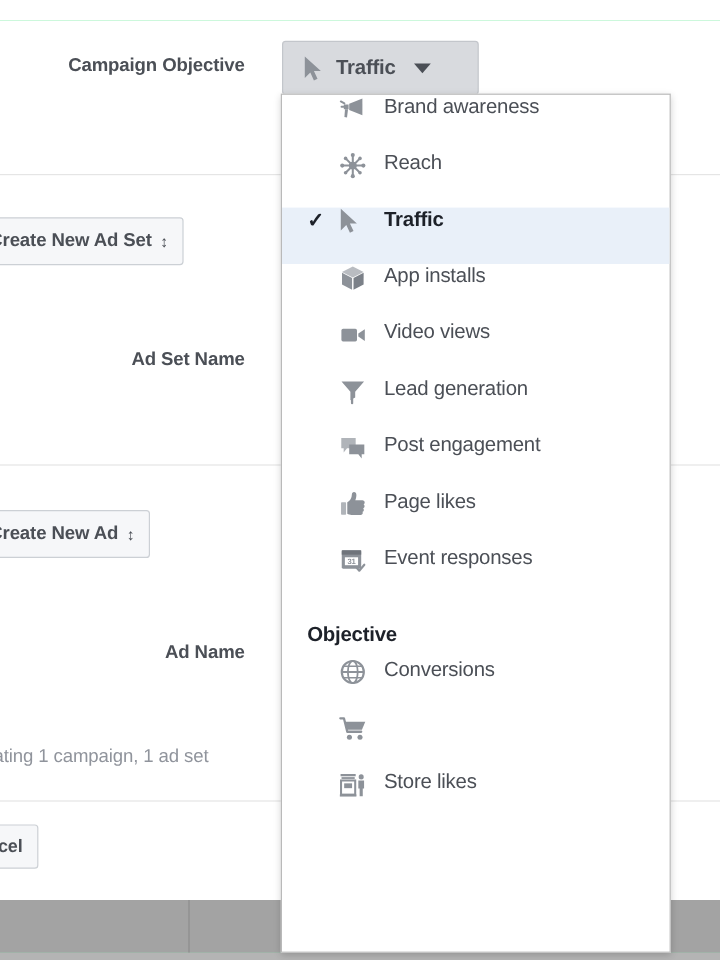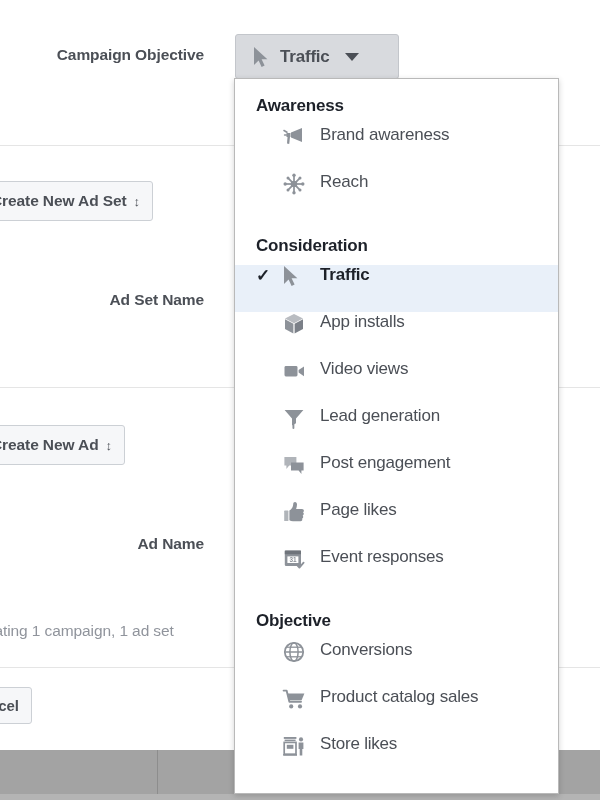--- a/index.html
+++ b/index.html
@@ -237,21 +237,20 @@
       <svg class="cursor-arrow" width="17" height="22" viewBox="0 0 17 22" aria-hidden="true">
         <path d="M2 1 L2 19 L6.6 14.4 L9.6 21 L12.6 19.6 L9.6 13.2 L15.4 13.2 Z" fill="#8d9299"></path>
       </svg>
     </span>
     <span class="obj-label">Traffic</span>
     <span class="caret-down"></span>
   </div>
 
   <div class="dropdown">
     <div id="menu-body">
-        <div class="menu-header">Awareness</div>
         <div class="menu-item">
           <span class="check-slot"></span>
           <span class="icon-slot">
             <svg width="24" height="24" viewBox="0 0 24 24" aria-hidden="true">
               <path d="M20 3 L20 17 L9 12.6 L9 7.4 Z" fill="#8d9299"></path>
               <path d="M4.5 8 L8.5 8 L8.5 12 L4.5 12 Z" fill="#8d9299"></path>
               <path d="M5.5 12 L8 12 L7.2 19 L5 18.4 Z" fill="#8d9299"></path>
               <path d="M2 5.5 L5 7.2" stroke="#8d9299" stroke-width="1.6" stroke-linecap="round"></path>
               <path d="M2.6 10 L4.4 10" stroke="#8d9299" stroke-width="1.6" stroke-linecap="round"></path>
             </svg>
@@ -276,21 +275,20 @@
               <circle cx="3.2" cy="12" r="1.7" fill="#8d9299"></circle>
               <circle cx="20.8" cy="12" r="1.7" fill="#8d9299"></circle>
               <circle cx="6" cy="6" r="1.5" fill="#8d9299"></circle>
               <circle cx="18" cy="18" r="1.5" fill="#8d9299"></circle>
               <circle cx="18" cy="6" r="1.5" fill="#8d9299"></circle>
               <circle cx="6" cy="18" r="1.5" fill="#8d9299"></circle>
             </svg>
           </span>
           <span class="item-label">Reach</span>
         </div>
-        <div class="menu-header">Consideration</div>
         <div class="menu-item selected">
           <span class="check-slot">✓</span>
           <span class="icon-slot">
             <svg width="17" height="22" viewBox="0 0 17 22" aria-hidden="true">
               <path d="M2 1 L2 19 L6.6 14.4 L9.6 21 L12.6 19.6 L9.6 13.2 L15.4 13.2 Z" fill="#8d9299"></path>
             </svg>
           </span>
           <span class="item-label">Traffic</span>
         </div>
         <div class="menu-item">
@@ -374,21 +372,20 @@
         <div class="menu-item">
           <span class="check-slot"></span>
           <span class="icon-slot">
             <svg width="24" height="24" viewBox="0 0 24 24" aria-hidden="true">
               <path d="M1.6 3.6 L4.6 3.6 L7.4 14.8 L19 14.8" stroke="#8d9299" stroke-width="1.9" fill="none" stroke-linecap="round" stroke-linejoin="round"></path>
               <path d="M5.6 6.4 L22.4 6.4 L19.6 13.2 L7.3 13.2 Z" fill="#8d9299"></path>
               <circle cx="9.2" cy="19.4" r="2.1" fill="#8d9299"></circle>
               <circle cx="18" cy="19.4" r="2.1" fill="#8d9299"></circle>
             </svg>
           </span>
-          <span class="item-label">Product catalog sales</span>
         </div>
         <div class="menu-item">
           <span class="check-slot"></span>
           <span class="icon-slot">
             <svg width="24" height="24" viewBox="0 0 24 24" aria-hidden="true">
               <rect x="1.8" y="3" width="12.6" height="1.9" fill="#8d9299"></rect>
               <rect x="2.6" y="5.6" width="11" height="1.5" fill="#8d9299"></rect>
               <rect x="2.2" y="8.4" width="11.8" height="11.8" fill="none" stroke="#8d9299" stroke-width="1.7"></rect>
               <rect x="4.8" y="10.8" width="6.6" height="4" fill="#8d9299"></rect>
               <rect x="1.2" y="20" width="13.8" height="1.8" fill="#8d9299"></rect>

